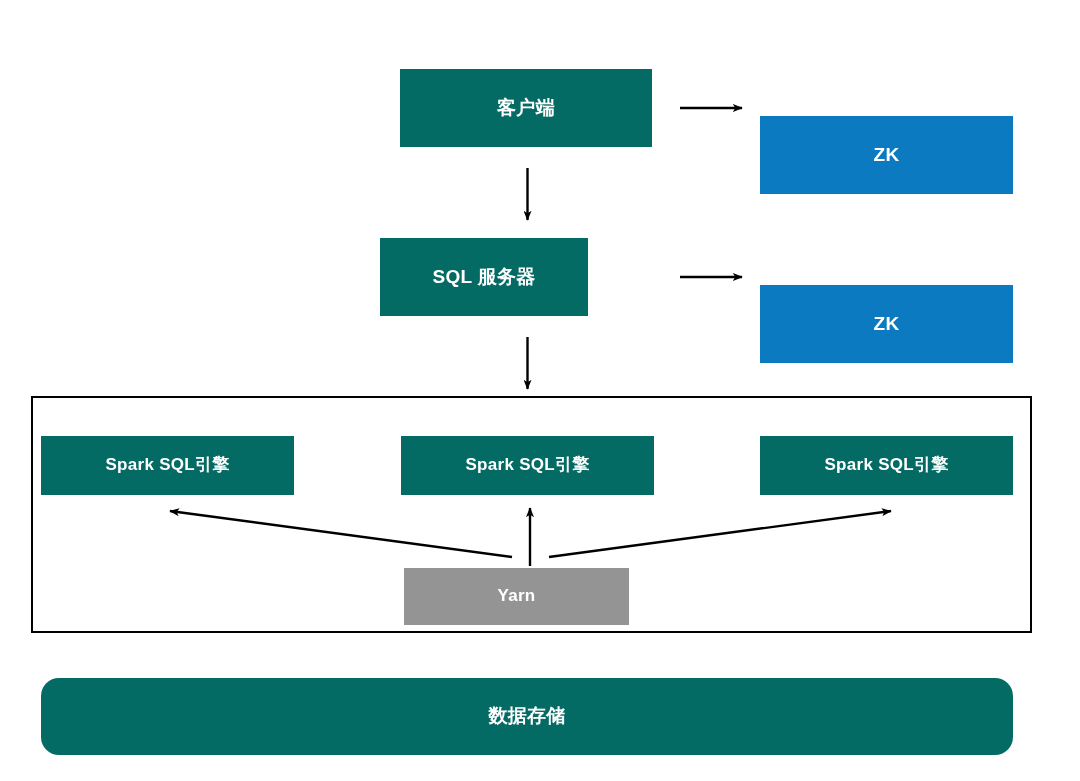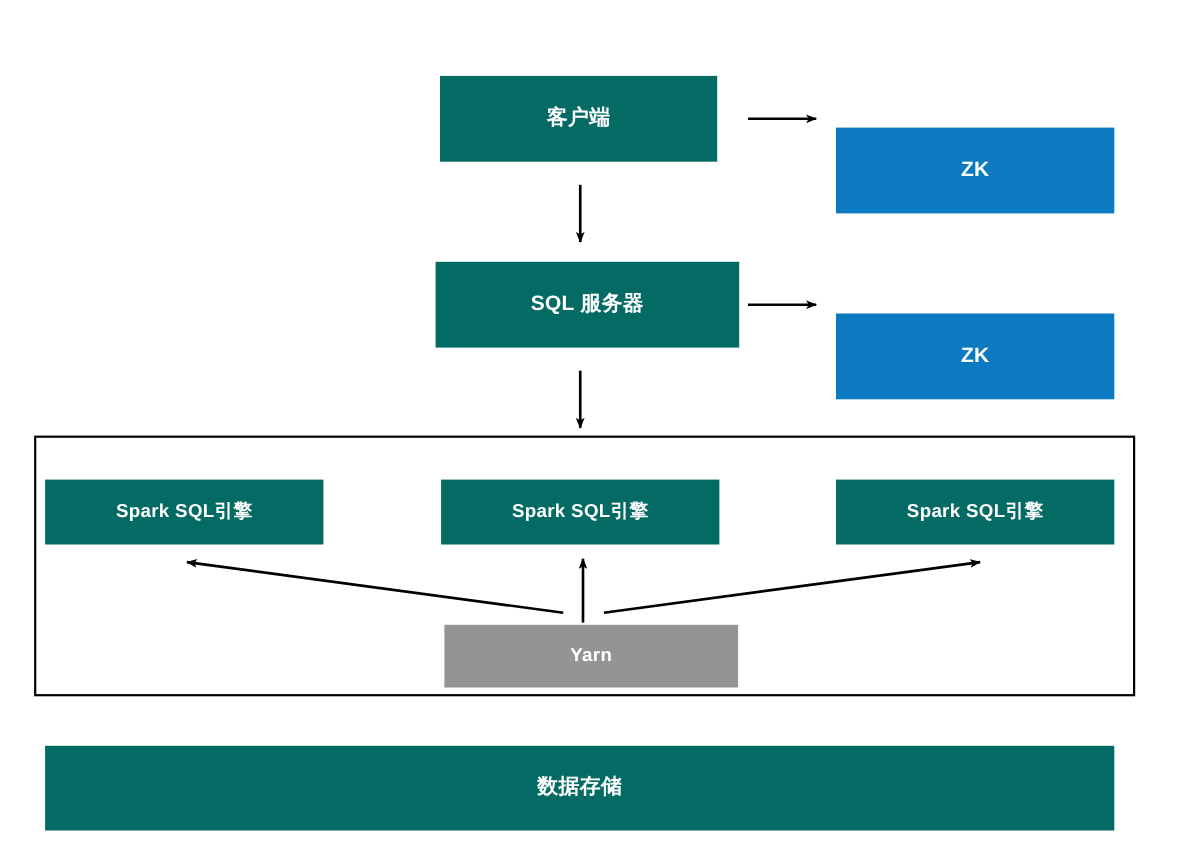--- a/index.html
+++ b/index.html
@@ -47,32 +47,32 @@
     top: 0;
     width: 1080px;
     height: 781px;
     overflow: visible;
     pointer-events: none;
   }
 
   
   #node-client       { left: 400px; top: 69px;  width: 252px; height: 78px; font-size: 19px; }
   #node-zk-top       { left: 760px; top: 69px;  width: 253px; height: 78px; font-size: 19px; }
-  #node-sqlserver    { left: 396px; top: 238px; width: 276px; height: 78px; font-size: 19px; }
+  #node-sqlserver    { left: 380px; top: 238px; width: 208px; height: 78px; font-size: 19px; }
   #node-zk-bottom    { left: 760px; top: 238px; width: 253px; height: 78px; font-size: 19px; }
 
   #cluster-engines   { left: 31px;  top: 396px; width: 1001px; height: 237px; }
 
   #node-engine-1     { left: 41px;  top: 436px; width: 253px; height: 59px; font-size: 17px; }
   #node-engine-2     { left: 401px; top: 436px; width: 253px; height: 59px; font-size: 17px; }
   #node-engine-3     { left: 760px; top: 436px; width: 253px; height: 59px; font-size: 17px; }
 
-  #node-yarn         { left: 404px; top: 568px; width: 267px; height: 57px; font-size: 17px; }
+  #node-yarn         { left: 404px; top: 568px; width: 225px; height: 57px; font-size: 17px; }
 
-  #node-storage      { left: 41px;  top: 678px; width: 972px; height: 77px; font-size: 19px; }
+  #node-storage      { left: 41px;  top: 678px; width: 972px; height: 77px; font-size: 19px; border-radius: 18px; }
 </style>
 </head>
 <body>
 
 <div id="diagram-root">
 
   <div class="cluster-box" id="cluster-engines"></div>
 
   <svg class="edges" viewBox="0 0 1080 781" xmlns="http://www.w3.org/2000/svg">
     <defs>

